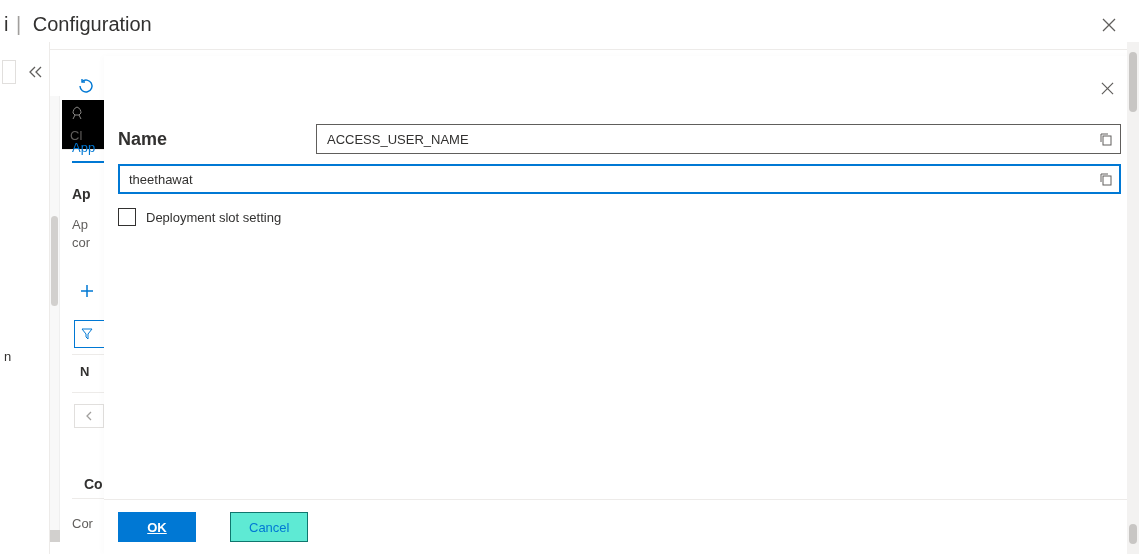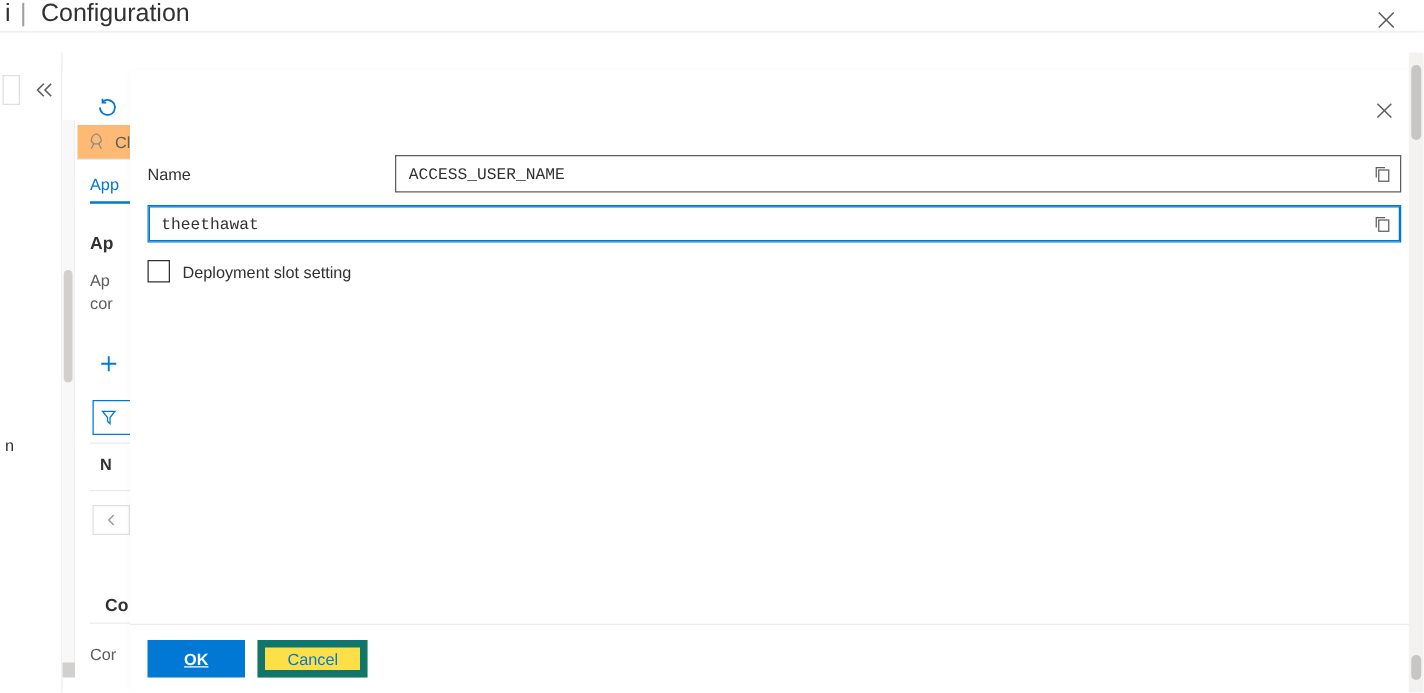--- a/index.html
+++ b/index.html
@@ -9,21 +9,22 @@
       color: #323130;
       background: #fff;
       width: 1139px;
       height: 554px;
       overflow: hidden;
       position: relative;
     }
     
     .page-header {
       display: flex;
-      height: 26px;
+      align-items: center;
+      height: 50px;
       padding: 0 14px 0 0;
       border-bottom: 1px solid #edebe9;
     }
     .page-title {
       font-size: 20px;
       font-weight: 400;
       color: #323130;
       margin-left: 4px;
     }
     .page-title .pipe { color: #a19f9d; margin: 0 6px 0 2px; }
@@ -86,24 +87,25 @@
     }
     .under-panel .faint-scroll .thumb {
       position: absolute; top: 120px; left: 1px;
       width: 7px; height: 90px;
       background: #d2d0ce; border-radius: 4px;
     }
     .under-panel .rocket-row {
       position: absolute; top: 44px; left: 12px;
       display: flex; align-items: flex-start; gap: 8px;
       padding: 6px 8px;
-      background: #fdba74;
+      background: #000000;
       border-bottom: 1px solid #edebe9;
       width: 56px; overflow: hidden; white-space: nowrap;
       color: #605e5c;
+      flex-direction: column;
     }
     .under-panel .rocket-row .ricon { color: #8a8886; font-size: 14px; }
     .under-panel .tabrow {
       position: absolute; top: 84px; left: 22px;
       width: 46px; overflow: hidden;
       color: #0078d4;
       border-bottom: 2px solid #0078d4;
       padding-bottom: 6px;
       font-size: 13px;
     }
@@ -190,32 +192,32 @@
       padding: 6px 14px 0 14px;
       flex: 1;
       overflow: hidden;
     }
     .form-row {
       display: flex; align-items: center;
       margin: 10px 0;
     }
     .form-row .label {
       width: 198px;
-      font-size: 13px; color: #323130;
+      font-size: 18px; color: #323130; font-weight: bold;
     }
     .form-row .field-wrap {
       flex: 1;
       position: relative;
     }
     .form-row input[type="text"] {
       width: 100%;
       height: 30px;
       padding: 4px 34px 4px 10px;
       border: 1px solid #605e5c;
-      font-family: Liberation Mono, monospace;
+      font-family: Liberation Sans, sans-serif;
       font-size: 13px;
       color: #323130;
       outline: none;
     }
     .form-row .field-wrap.focused input[type="text"] {
       border: 1px solid #0078d4;
       box-shadow: inset 0 0 0 1px #0078d4;
     }
     .form-row .copy-btn {
       position: absolute; right: 4px; top: 50%; transform: translateY(-50%);
@@ -241,21 +243,21 @@
     .btn {
       min-width: 78px; height: 30px;
       padding: 0 18px;
       font-size: 13px;
       display: inline-flex; align-items: center; justify-content: center;
       cursor: pointer;
       border: 1px solid transparent;
       font-family: inherit;
     }
     .btn-primary { background: #0078d4; color: #fff; font-weight: 600; text-decoration: underline; }
-    .btn-secondary { background: #fde047; border: 6px solid #0f766e; color: #0078d4; }
+    .btn-secondary { background: #5eead4; border: 1px solid #0f766e; color: #0078d4; margin-left: 24px; }
 
     
     .right-scroll {
       position: absolute;
       top: 42px; right: 0;
       width: 12px; height: calc(100% - 42px);
       background: #f3f2f1;
     }
     .right-scroll .thumb {
       position: absolute; top: 10px; left: 2px;

